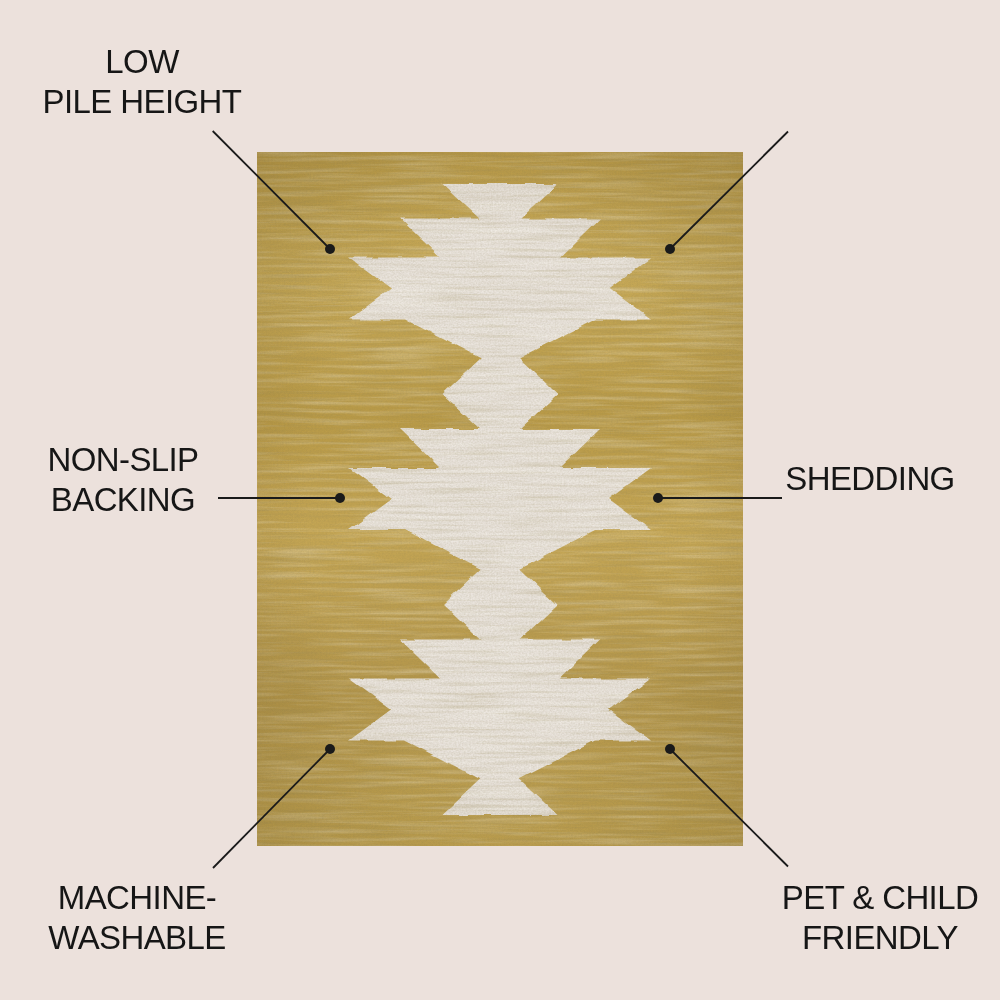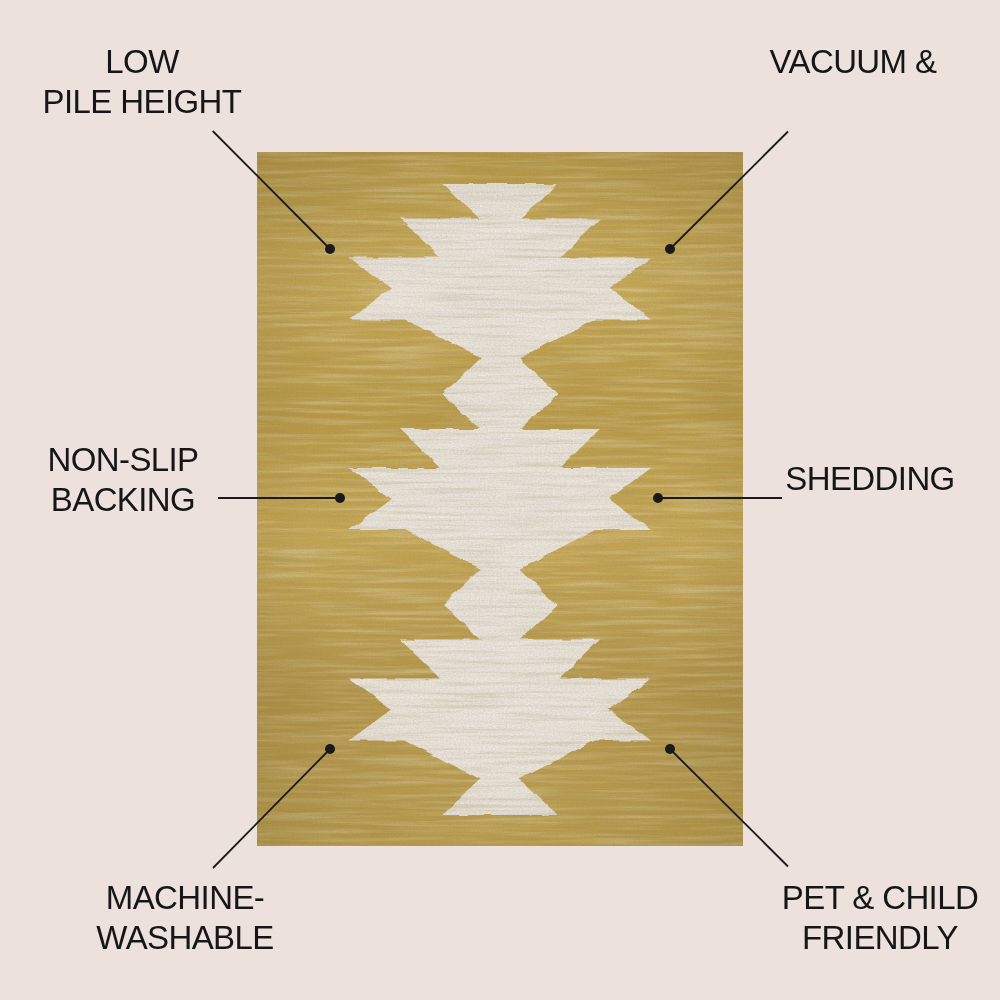--- a/index.html
+++ b/index.html
@@ -34,21 +34,21 @@
     line-height: 40px;
     letter-spacing: -0.6px;
     font-weight: 400;
     color: #161616;
   }
   .label span { display: block; }
   .label.tl { left: 142px; top: 42px; }
   .label.tr { left: 853px; top: 42px; }
   .label.ml { left: 123px; top: 440px; }
   .label.mr { left: 870px; top: 459px; }
-  .label.bl { left: 137px; top: 878px; margin-left: 48px; }
+  .label.bl { left: 137px; top: 878px; }
   .label.br { left: 880px; top: 878px; }
 </style>
 </head>
 <body>
 
 <div class="canvas">
 
   <div class="rug">
     <svg viewBox="0 0 486 694" preserveAspectRatio="none">
       <defs>
@@ -118,21 +118,20 @@
       <circle cx="330" cy="749" r="5"></circle>
       <circle cx="670" cy="749" r="5"></circle>
     </g>
   </svg>
 
   <div class="label tl">
     <span>LOW</span>
     <span>PILE HEIGHT</span>
   </div>
   <div class="label tr">
-    <span>VACUUM &amp;</span>
   </div>
   <div class="label ml">
     <span>NON-SLIP</span>
     <span>BACKING</span>
   </div>
   <div class="label mr">
     <span>SHEDDING</span>
   </div>
   <div class="label bl">
     <span>MACHINE-</span>

